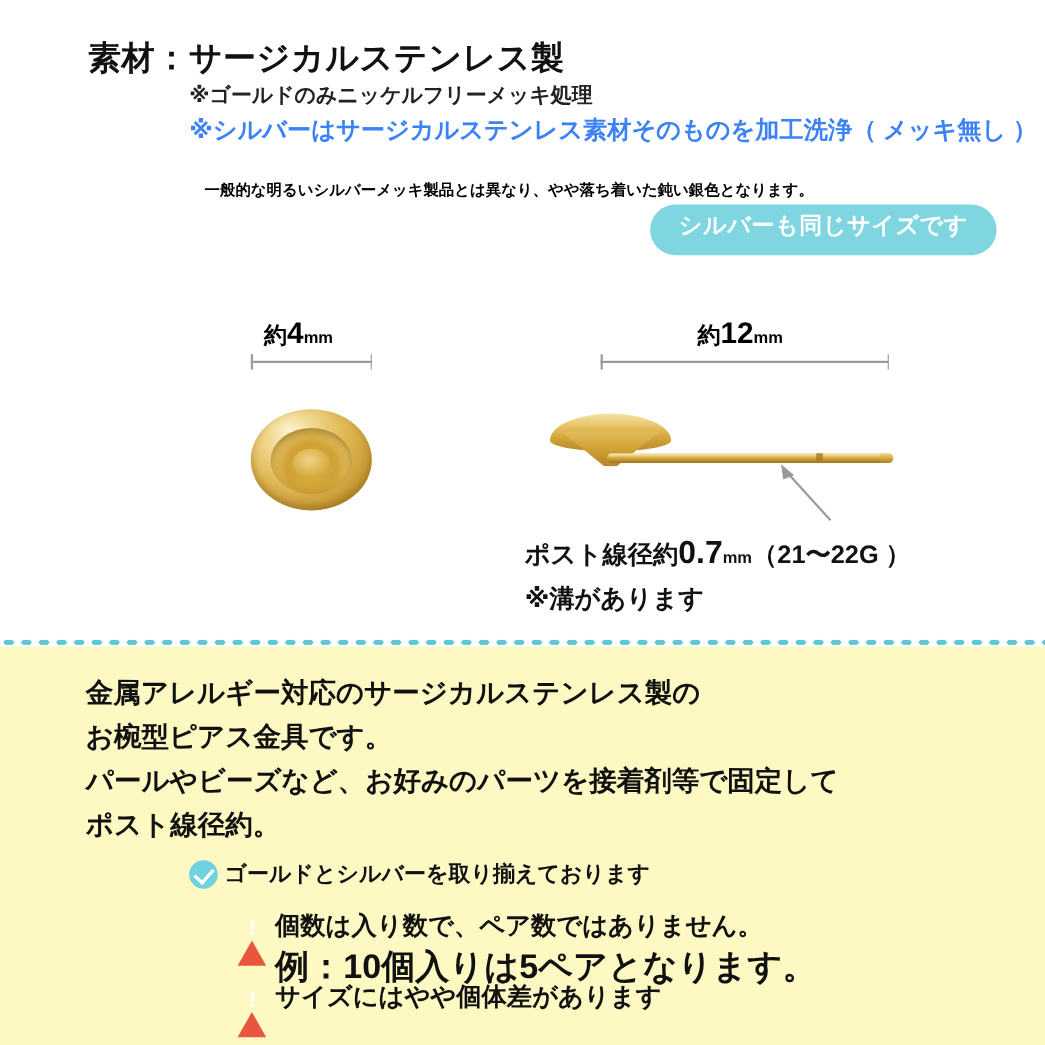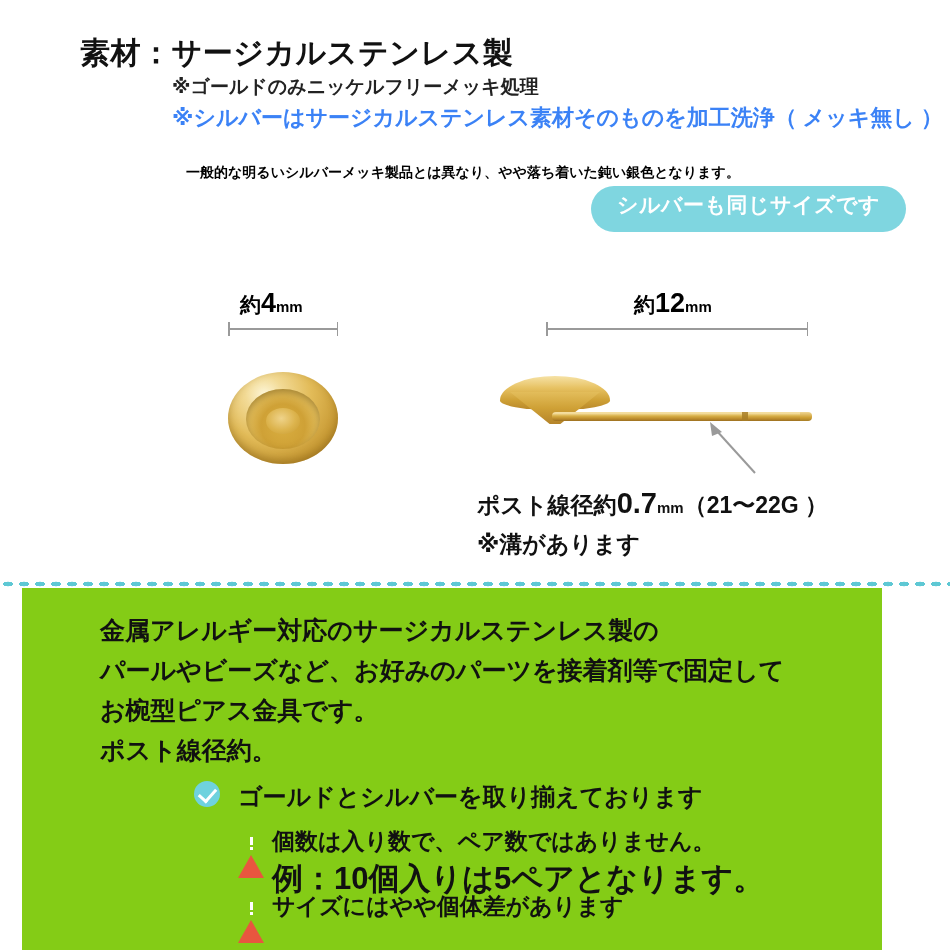--- a/index.html
+++ b/index.html
@@ -149,34 +149,33 @@
   
   .divider {
     position: absolute; left: 0; top: 580px; width: 950px; height: 8px;
     background-image: radial-gradient(#5ec8d4 42%, transparent 45%);
     background-size: 16px 8px;
     background-repeat: repeat-x;
   }
 
   
   .bottom-section {
-    position: absolute; left: 0; top: 588px; width: 860px; height: 362px;
-    background: #84cc16;
-    margin-left: 22px;
+    position: absolute; left: 0; top: 588px; width: 950px; height: 362px;
+    background: #fef9c3;
   }
   .desc {
     position: absolute; left: 78px; top: 22px;
     font-size: 25px; font-weight: bold; color: #111; line-height: 40px;
   }
   .desc div { white-space: nowrap; }
 
   .bullet-check {
     position: absolute; left: 172px; top: 193px;
-    display: flex; align-items: flex-start; gap: 18px;
-    font-size: 24px; font-weight: bold; color: #111; white-space: nowrap;
+    display: flex; align-items: flex-end; gap: 6px;
+    font-size: 20px; font-weight: bold; color: #111; white-space: nowrap;
   }
   .check-icon {
     width: 26px; height: 26px; border-radius: 50%;
     background: #6fd2de; position: relative; flex: 0 0 auto;
   }
   .check-icon::after {
     content: ""; position: absolute; left: 8px; top: 4px;
     width: 8px; height: 14px; border: solid #ffffff;
     border-width: 0 3px 3px 0; transform: rotate(42deg);
   }
@@ -267,22 +266,22 @@
     <div class="groove-note">※溝があります</div>
 
   </div>
 
   <div class="divider"></div>
 
   <div class="bottom-section">
 
     <div class="desc">
       <div>金属アレルギー対応のサージカルステンレス製の</div>
+      <div>お椀型ピアス金具です。</div>
       <div>パールやビーズなど、お好みのパーツを接着剤等で固定して</div>
-      <div>お椀型ピアス金具です。</div>
       <div>ポスト線径約。</div>
     </div>
 
     <div class="bullet-check">
       <span class="check-icon"></span>
       <span>ゴールドとシルバーを取り揃えております</span>
     </div>
 
     <div class="warn-row warn-1">
       <span class="warn-icon">

